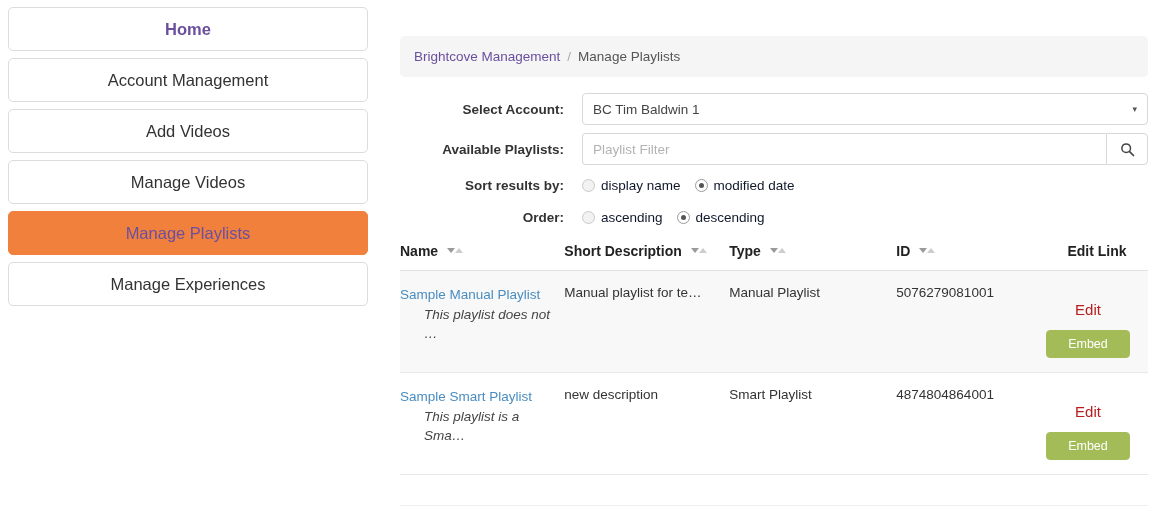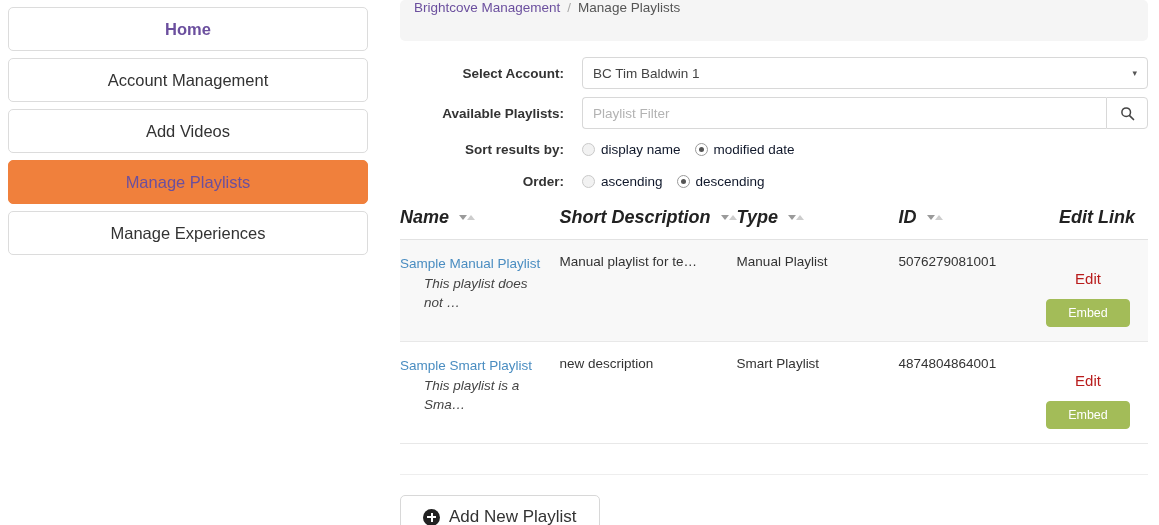--- a/index.html
+++ b/index.html
@@ -51,23 +51,24 @@
     position: absolute;
     left: 400px;
     top: 0;
     width: 748px;
   }
   .breadcrumb {
     background: #f5f5f5;
     border-radius: 5px;
     height: 41px;
     display: flex;
-    align-items: flex-start;
+    align-items: center;
     padding: 0 14px;
     font-size: 13.5px;
+    margin-top: 36px;
   }
   .bc-link { color: #6b4f9e; cursor: pointer; }
   .bc-sep { color: #aaaaaa; margin: 0 7px; }
   .bc-current { color: #555555; }
 
   
   .form-area { margin-top: 16px; }
   .form-row {
     display: flex;
     align-items: center;
@@ -171,27 +172,26 @@
   
   .table {
     margin-top: 14px;
     width: 748px;
     border-collapse: collapse;
     font-size: 13.5px;
   }
   .table th {
     text-align: left;
     font-weight: bold;
-    font-size: 18px;
+    font-size: 14px;
     color: #222222;
     padding: 0 0 11px 0;
     border-bottom: 1px solid #e2e2e2;
     vertical-align: bottom;
     white-space: nowrap;
-    font-style: italic;
   }
   .table th.col-edit { text-align: center; }
   .sorter {
     display: inline-block;
     margin-left: 5px;
     position: relative;
     width: 16px;
     height: 9px;
     vertical-align: 1px;
   }
@@ -305,20 +305,23 @@
 
   <nav class="sidebar">
     <div class="nav-item link-purple">
       <span>Home</span>
     </div>
     <div class="nav-item">
       <span>Account Management</span>
     </div>
     <div class="nav-item">
       <span>Add Videos</span>
+    </div>
+    <div class="nav-item">
+      <span>Manage Videos</span>
     </div>
     <div class="nav-item active">
       <span>Manage Playlists</span>
     </div>
     <div class="nav-item">
       <span>Manage Experiences</span>
     </div>
   </nav>
 
   <div class="main">

